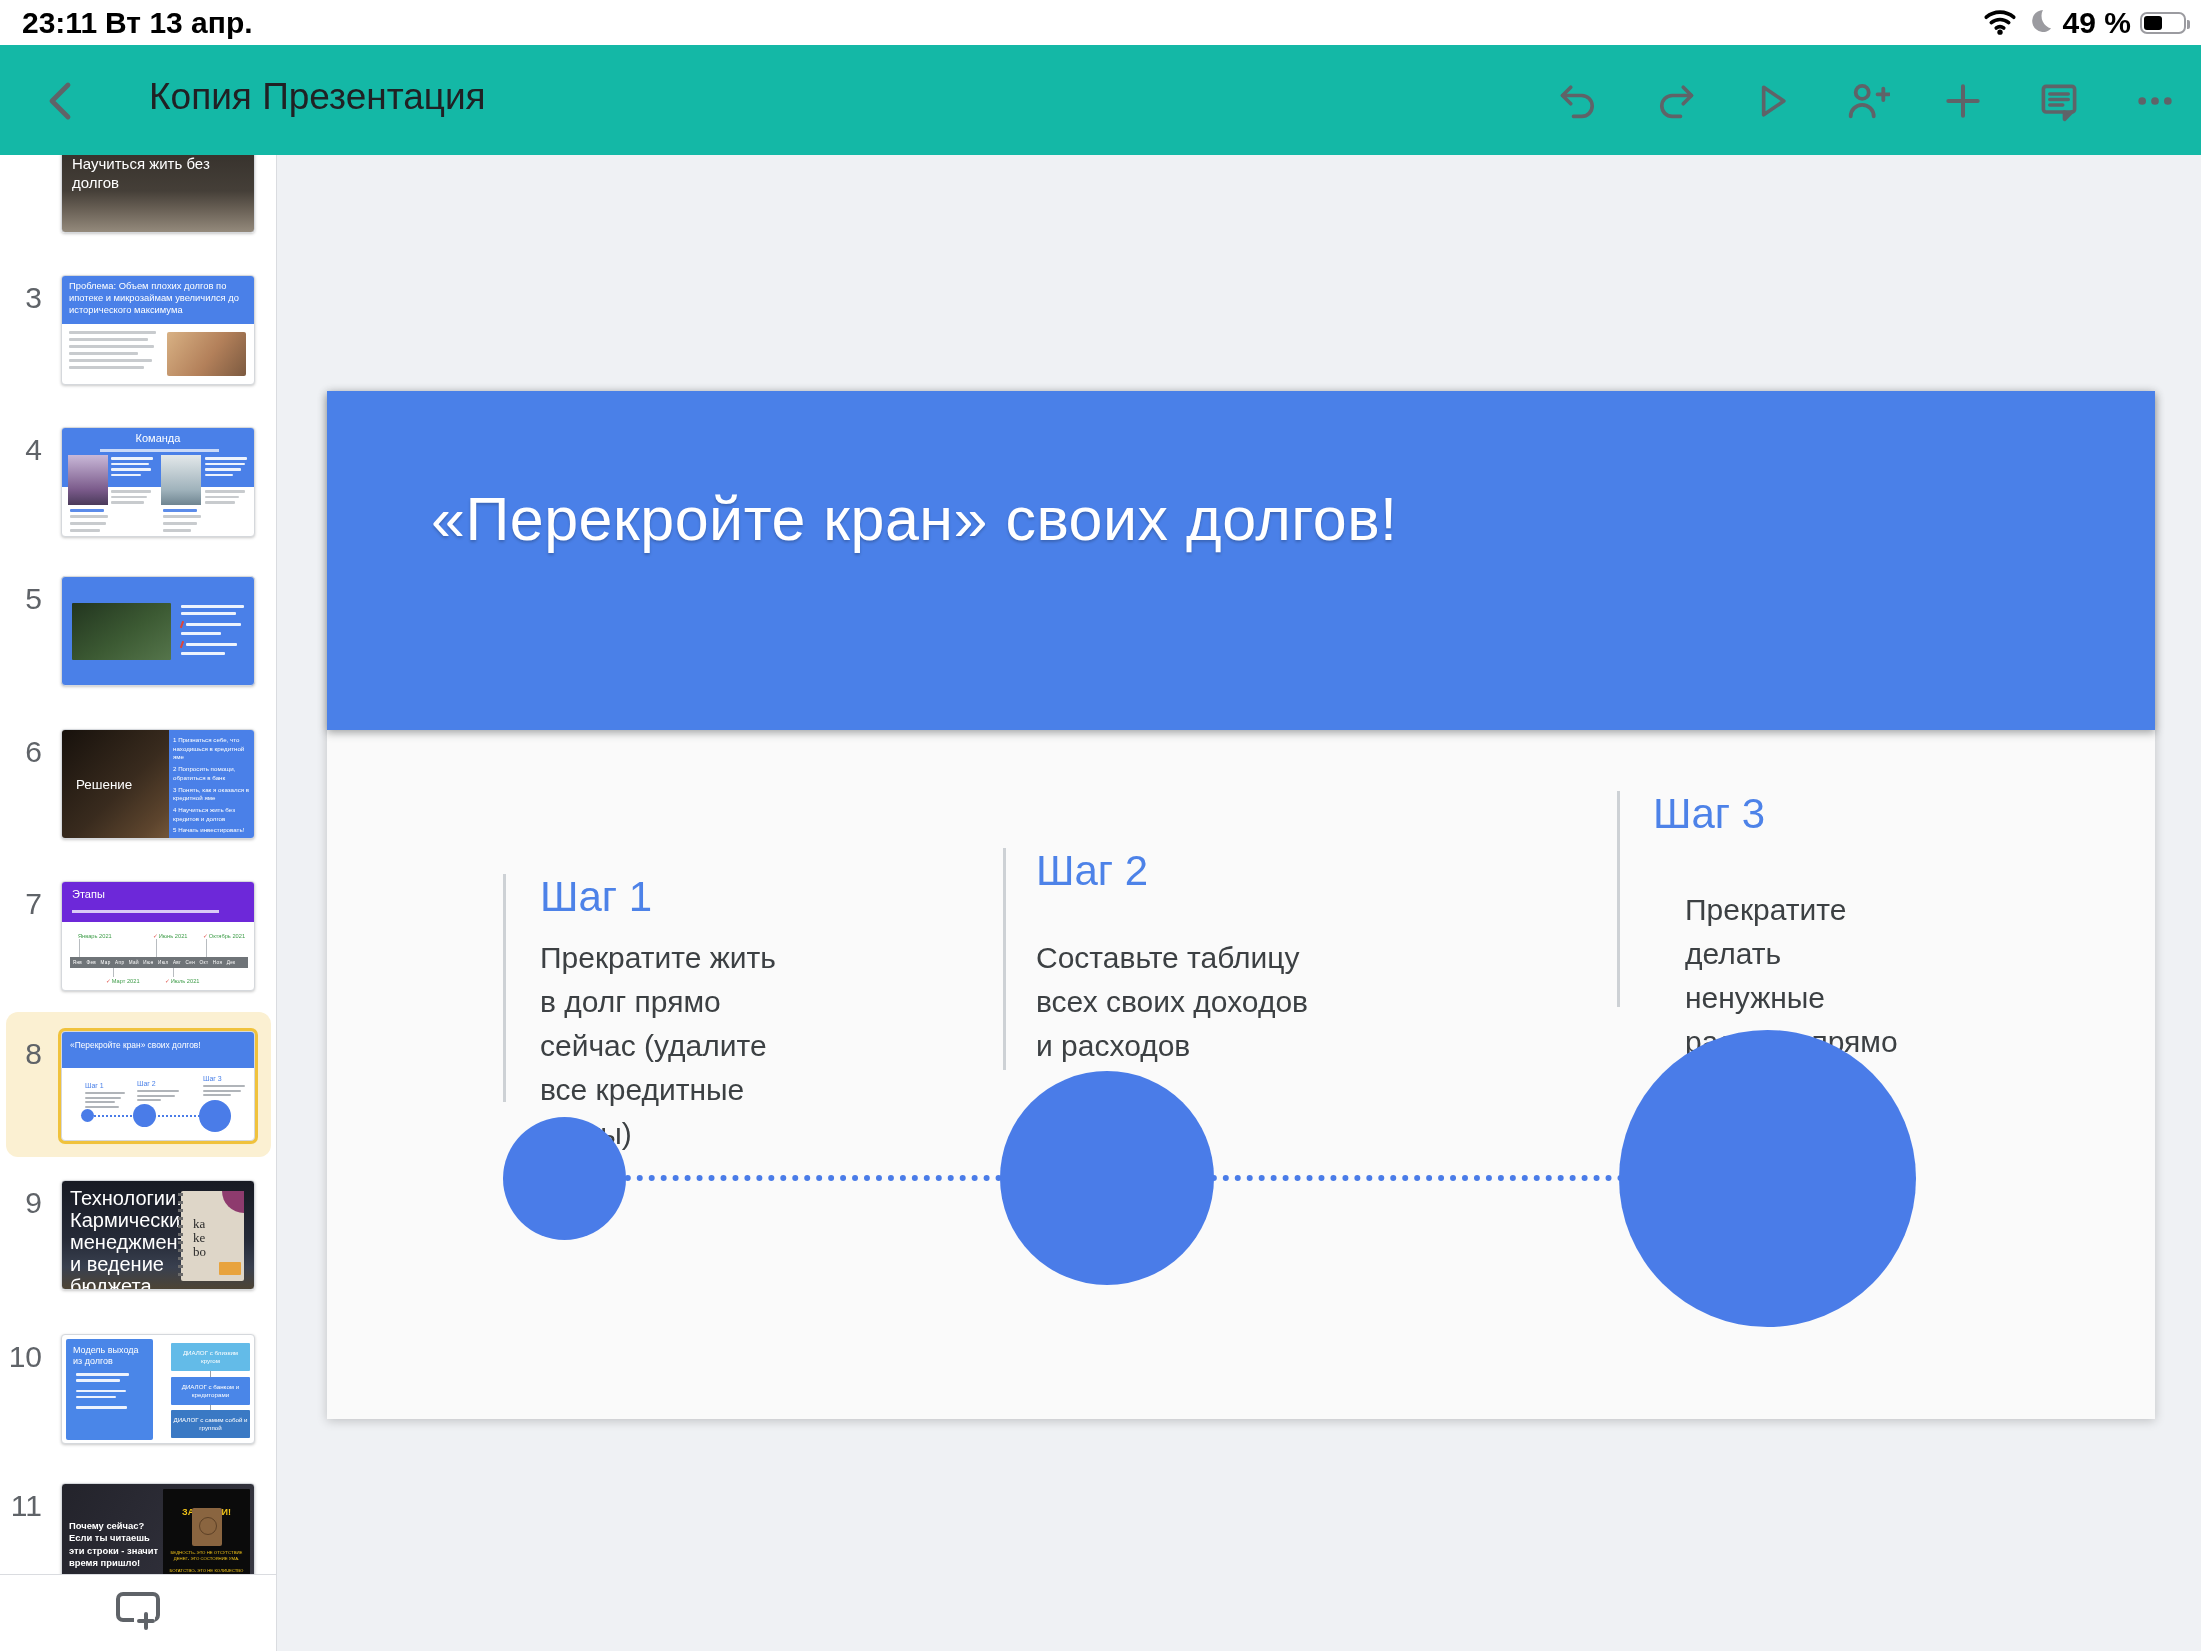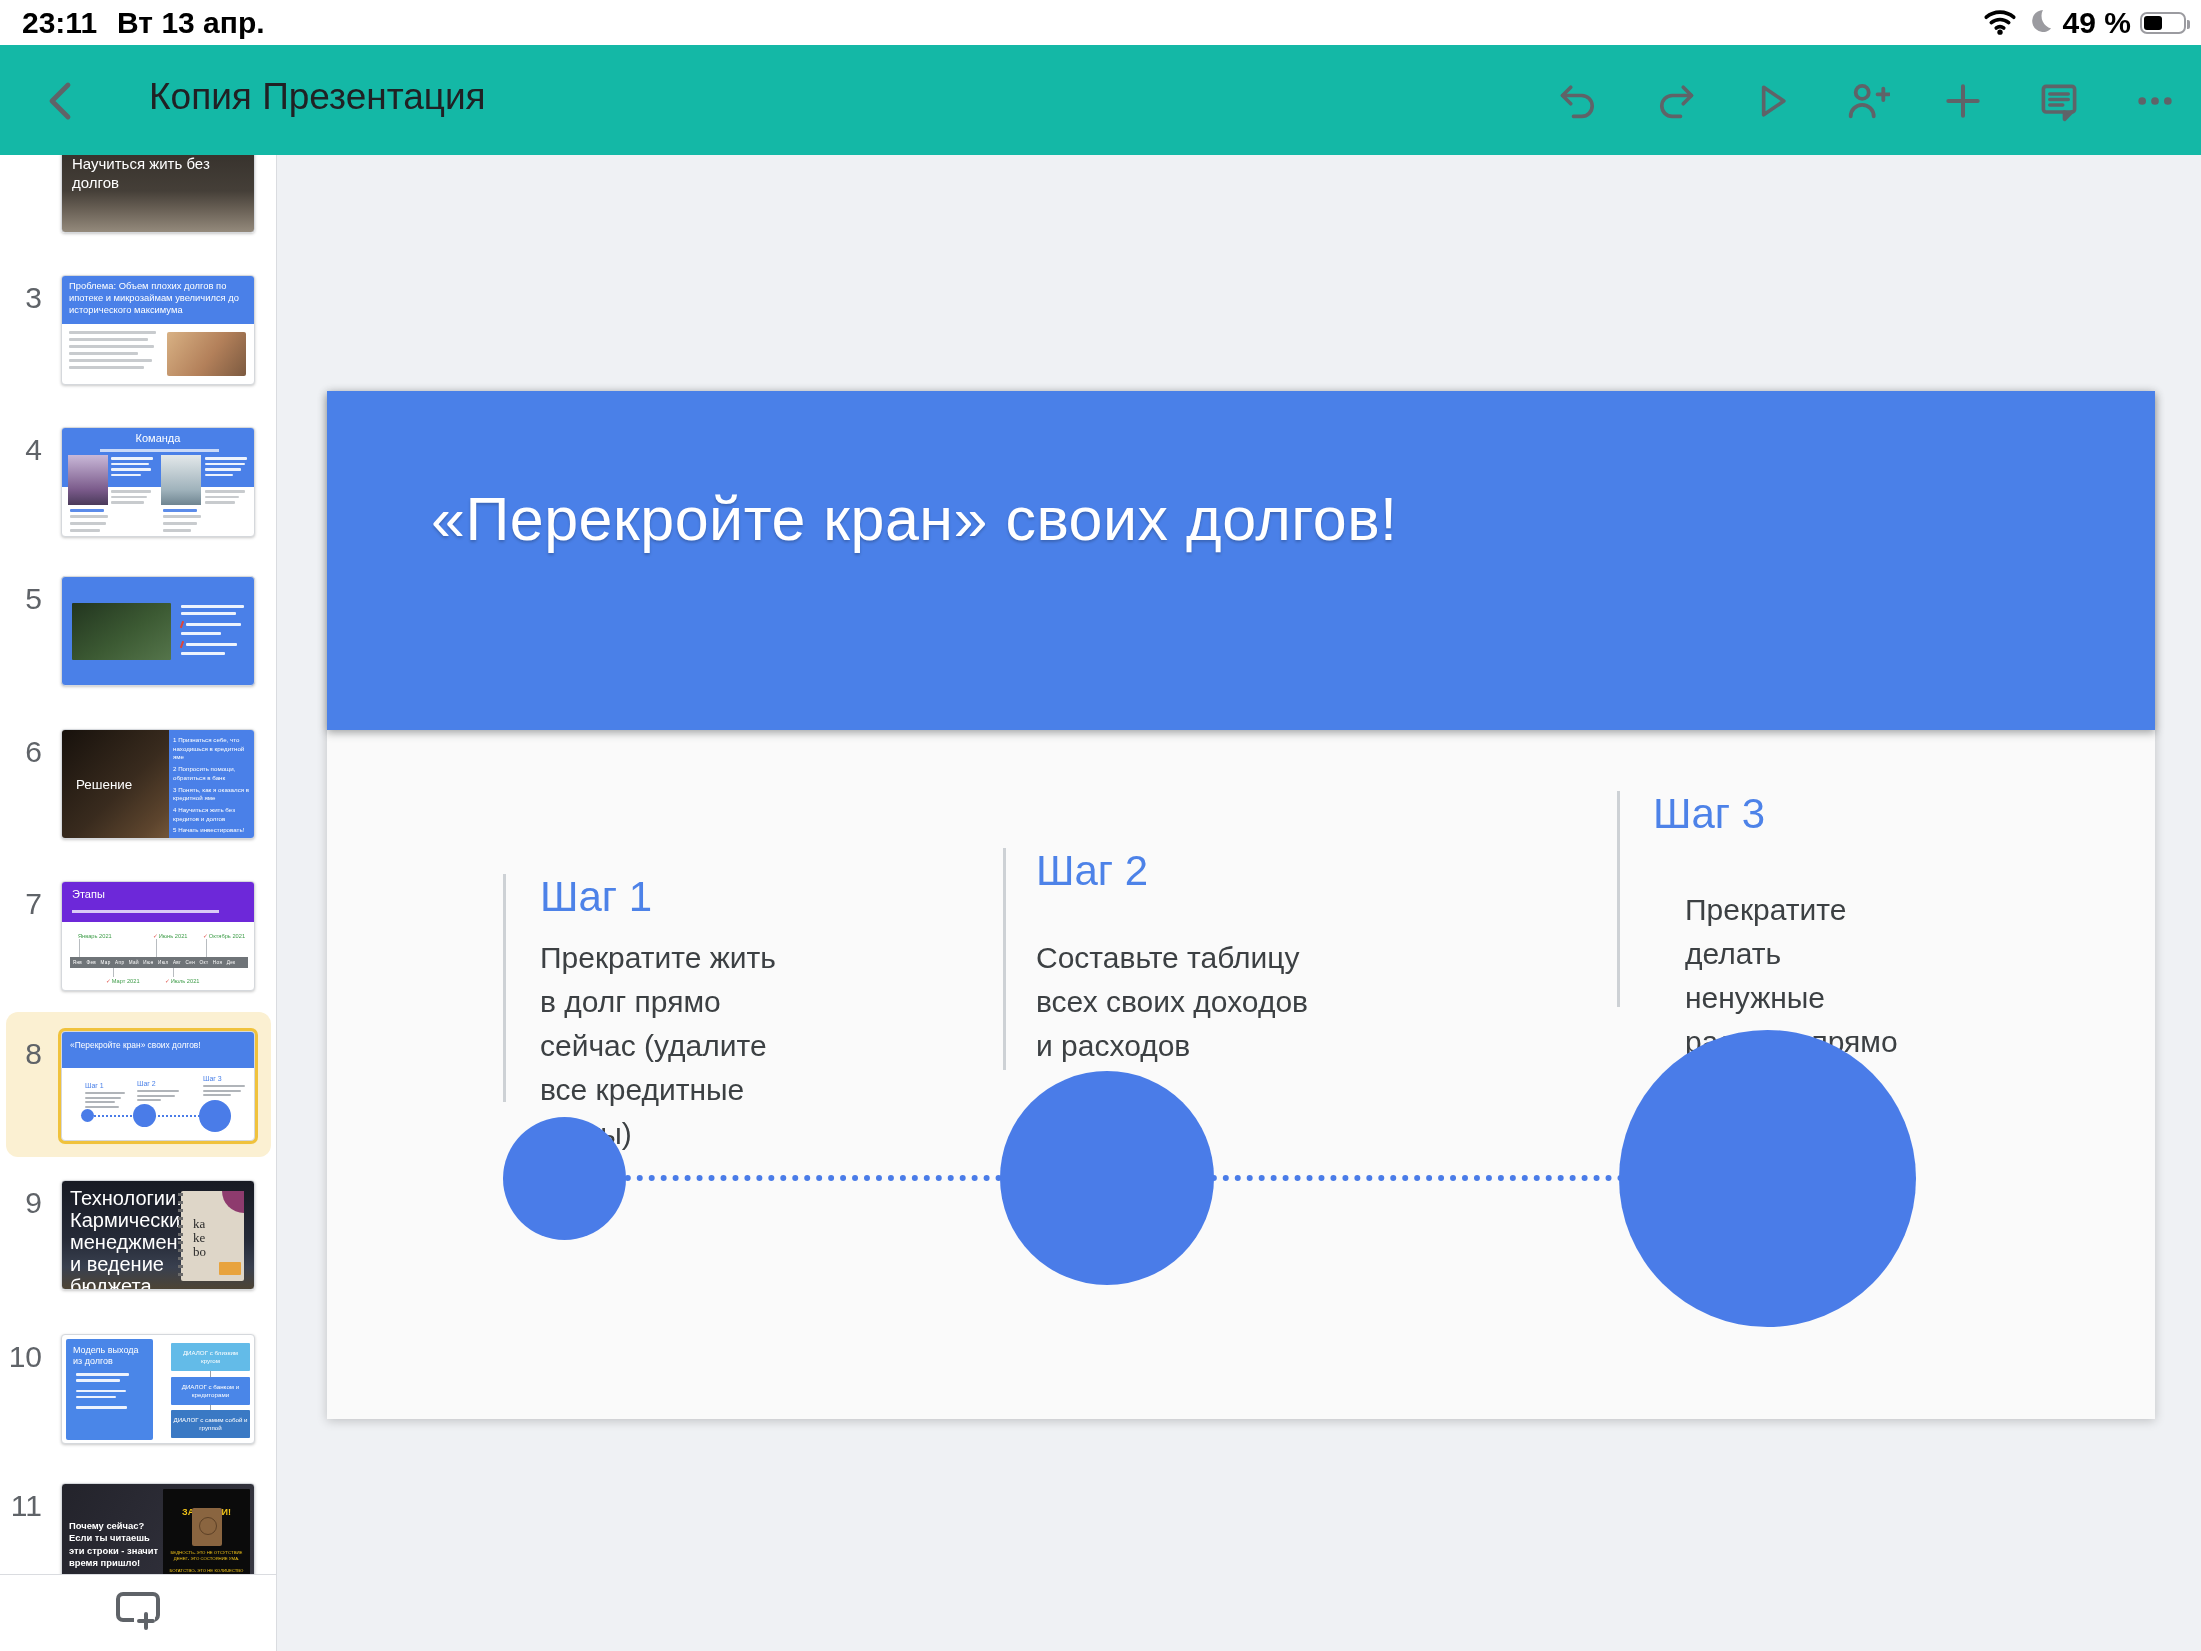--- a/index.html
+++ b/index.html
@@ -1,21 +1,21 @@
 <!DOCTYPE html>
 <html><head>
 <meta charset="utf-8">
 <style>
   html,body{margin:0;padding:0;background:#e8eaed;}
   .app{position:relative;width:2202px;height:1651px;background:#ffffff;
        font-family:"Liberation Sans","DejaVu Sans",sans-serif;overflow:hidden;
        -webkit-font-smoothing:antialiased;color:#202124;}
   
   .statusbar{position:absolute;left:0;top:0;width:2202px;height:45px;background:#fff;}
-  .status-left{position:absolute;left:22px;top:6px;font-size:30px;font-weight:600;color:#000;display:flex;gap:20px;}
+  .status-left{position:absolute;left:22px;top:6px;font-size:30px;font-weight:600;color:#000;display:flex;gap:8px;}
   .status-right{position:absolute;right:16px;top:5px;height:36px;display:flex;align-items:center;gap:9px;}
   .batt-pct{font-size:30px;font-weight:600;color:#000;}
   .battery{position:relative;width:46px;height:22px;border:2px solid #9b9ba0;border-radius:7px;display:flex;align-items:center;padding:2px;box-sizing:border-box;}
   .battery .fill{width:48%;height:14px;background:#000;border-radius:3px;}
   .battery .tip{position:absolute;right:-6px;top:6px;width:3px;height:9px;background:#9b9ba0;border-radius:0 2px 2px 0;}
   
   .toolbar{position:absolute;left:0;top:45px;width:2202px;height:111px;background:#14b8a6;border-bottom:1px solid #dadce0;box-sizing:border-box;}
   .back-btn{position:absolute;left:38px;top:32px;width:48px;height:48px;}
   .doc-title{position:absolute;left:149px;top:31px;font-size:37px;color:#202124;}
   .tb-icons{position:absolute;right:24px;top:0;height:111px;display:flex;align-items:center;gap:50px;}

